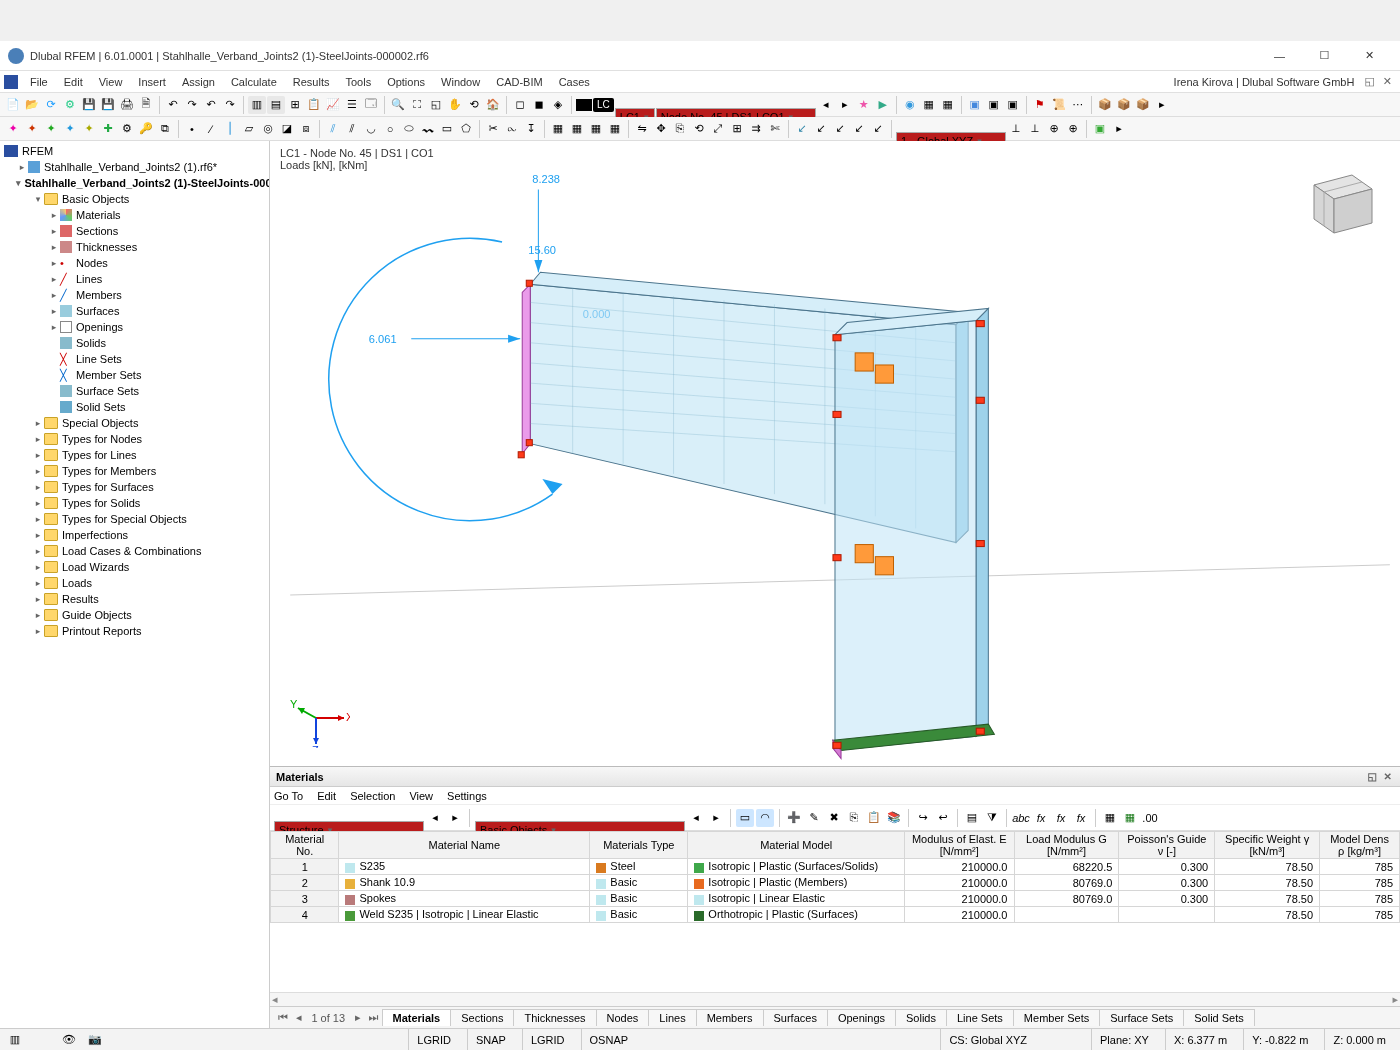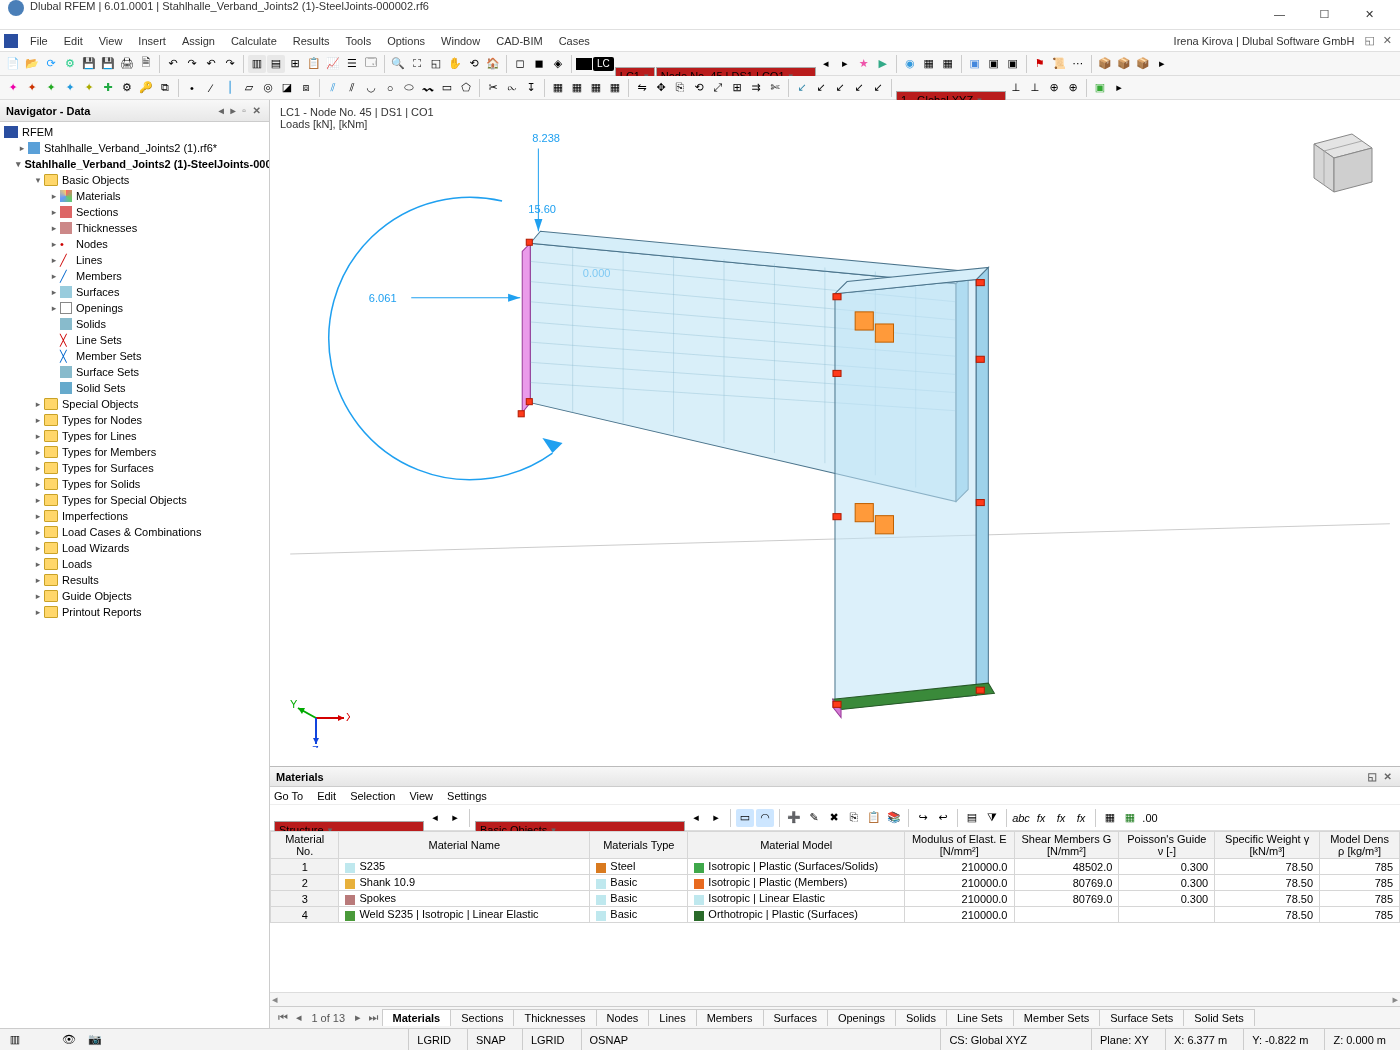--- a/index.html
+++ b/index.html
@@ -1,17 +1,17 @@
 <!DOCTYPE html>
 <html><head>
 <meta charset="utf-8">
 <style>
 * { box-sizing: border-box; margin: 0; padding: 0; font-family: "Segoe UI", Tahoma, sans-serif; font-size: 11px; }
 body { background: #f0f0f0; width: 1400px; height: 1050px; overflow: hidden; display: flex; flex-direction: column; }
-.titlebar { height: 30px; background: #fff; display: flex; align-items: flex-start; padding: 0 8px; border-bottom: 1px solid #e0e0e0; }
+.titlebar { height: 30px; background: #fff; display: flex; align-items: center; padding: 0 8px; border-bottom: 1px solid #e0e0e0; margin-top: 41px; }
 .titlebar .icon { width: 16px; height: 16px; background: #4a7fb8; border-radius: 50%; margin-right: 6px; }
 .titlebar .title { flex: 0 0 auto; color: #333; }
 .titlebar .spacer { flex: 1; }
 .titlebar .btn { width: 45px; height: 28px; display: flex; align-items: center; justify-content: center; color: #333; }
 .menubar { height: 22px; background: #fff; display: flex; align-items: center; padding: 0 4px; border-bottom: 1px solid #e0e0e0; }
 .menubar .mi { padding: 2px 8px; color: #333; }
 .menubar .userinfo { margin-left: auto; color: #333; padding-right: 6px; }
 .menubar .winctrl { padding: 0 4px; color: #666; }
 .toolbar { height: 24px; background: #f7f7f7; display: flex; align-items: center; padding: 0 4px; border-bottom: 1px solid #ddd; gap: 1px; }
 .tb { width: 18px; height: 18px; display: inline-flex; align-items: center; justify-content: center; border-radius: 2px; }
@@ -203,24 +203,20 @@
   <span class="tb">⟂</span>
   <span class="tb">⊕</span>
   <span class="tb">⊕</span>
   <span class="sep"></span>
   <span class="tb" style="color:#3a3">▣</span>
   <span class="tb">▸</span>
 </div>
 
 <div class="workspace">
   <div class="nav">
-    <div class="nav-hdr">
-      <span>Navigator - Data</span>
-      <span class="ctrls">◂ ▸ ▫ ✕</span>
-    </div>
     <div class="tree">
       <div class="node">
           <span style="width:14px;height:12px;background:#2a4ea0;margin-right:4px"></span>
           <span>RFEM</span>
         </div>
       <div class="node ind1">
           <span class="tw">▸</span>
           <span class="ficon" style="background:#5aa0d8"></span>
           <span>Stahlhalle_Verband_Joints2 (1).rf6*</span>
         </div>
@@ -513,34 +509,34 @@
       </div>
       <div class="mp-table">
         <table>
           <thead>
             <tr>
               <th style="width:60px">Material No.</th>
               <th style="width:220px">Material Name</th>
               <th style="width:86px">Materials Type</th>
               <th style="width:190px">Material Model</th>
               <th style="width:96px">Modulus of Elast. E [N/mm²]</th>
-              <th style="width:92px">Shear Members G [N/mm²]</th>
+              <th style="width:92px">Load Modulus G [N/mm²]</th>
               <th style="width:84px">Poisson's Guide ν [-]</th>
               <th style="width:92px">Specific Weight γ [kN/m³]</th>
               <th style="width:70px">Model Dens ρ [kg/m³]</th>
             </tr>
           </thead>
           <tbody id="mat-body">
               <tr>
                 <td class="ctr">1</td>
     <td><span class="sw" style="background:#bfe8ee"></span>S235</td>
     <td><span class="sw" style="background:#d97a1f"></span>Steel</td>
     <td><span class="sw" style="background:#3fa84a"></span>Isotropic | Plastic (Surfaces/Solids)</td>
     <td class="num">210000.0</td>
-                <td class="num">48502.0</td>
+                <td class="num">68220.5</td>
                 <td class="num">0.300</td>
     <td class="num">78.50</td>
                 <td class="num">785</td>
               </tr>
               <tr>
                 <td class="ctr">2</td>
     <td><span class="sw" style="background:#e8b13c"></span>Shank 10.9</td>
     <td><span class="sw" style="background:#bfe8ee"></span>Basic</td>
     <td><span class="sw" style="background:#e86a1f"></span>Isotropic | Plastic (Members)</td>
     <td class="num">210000.0</td>

